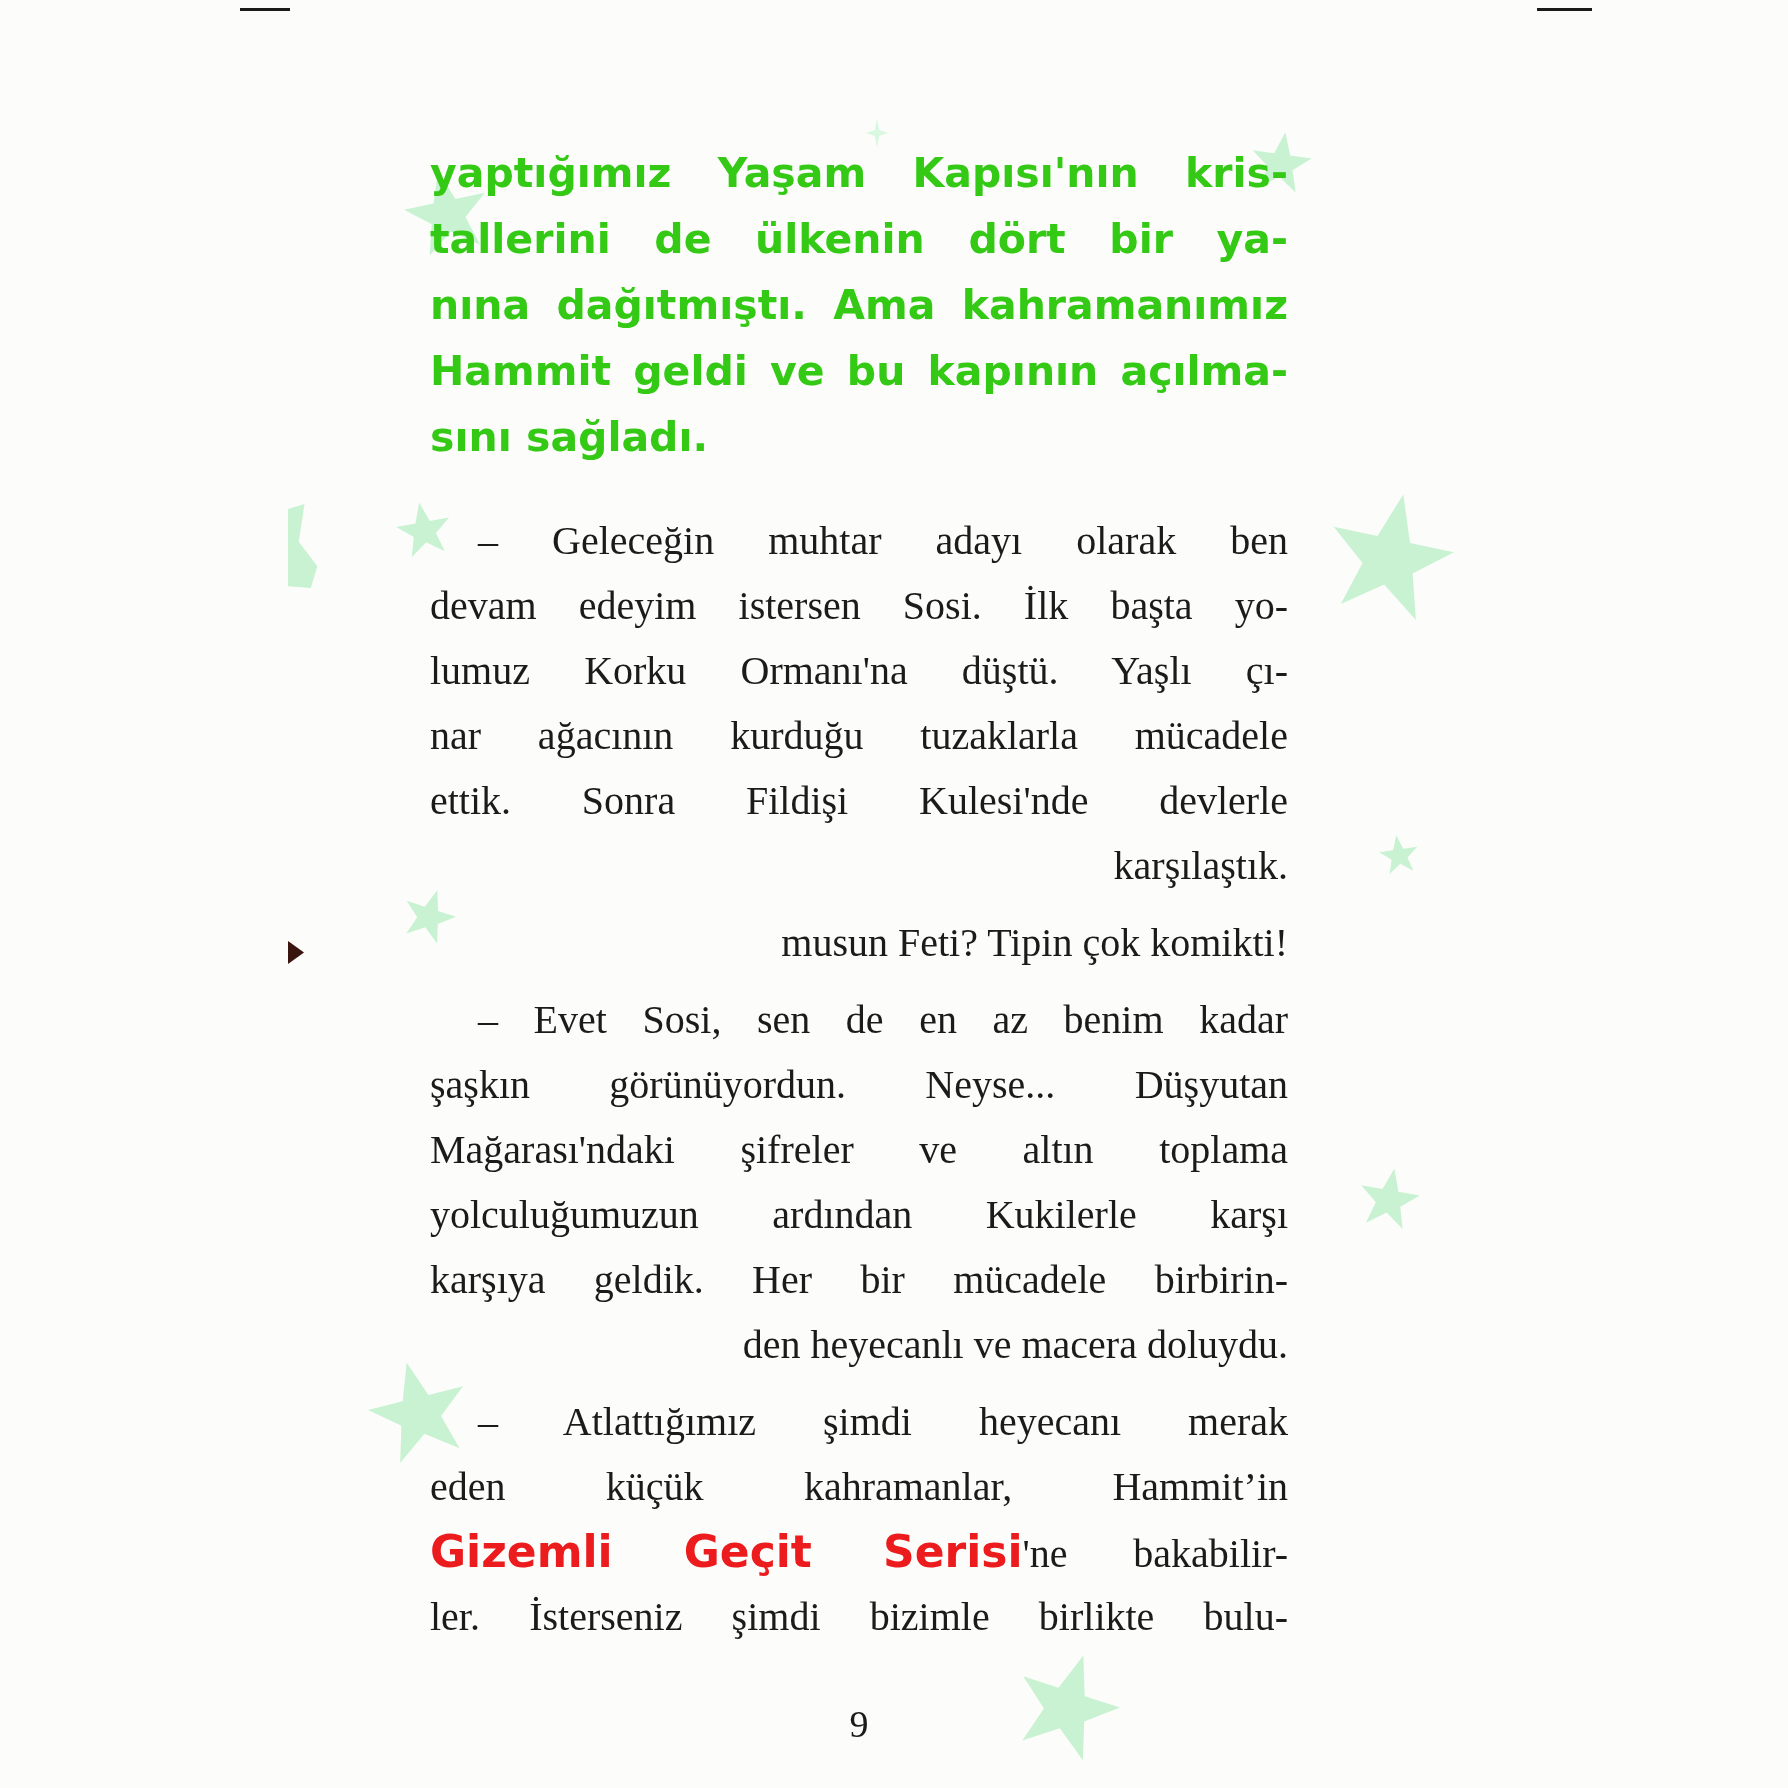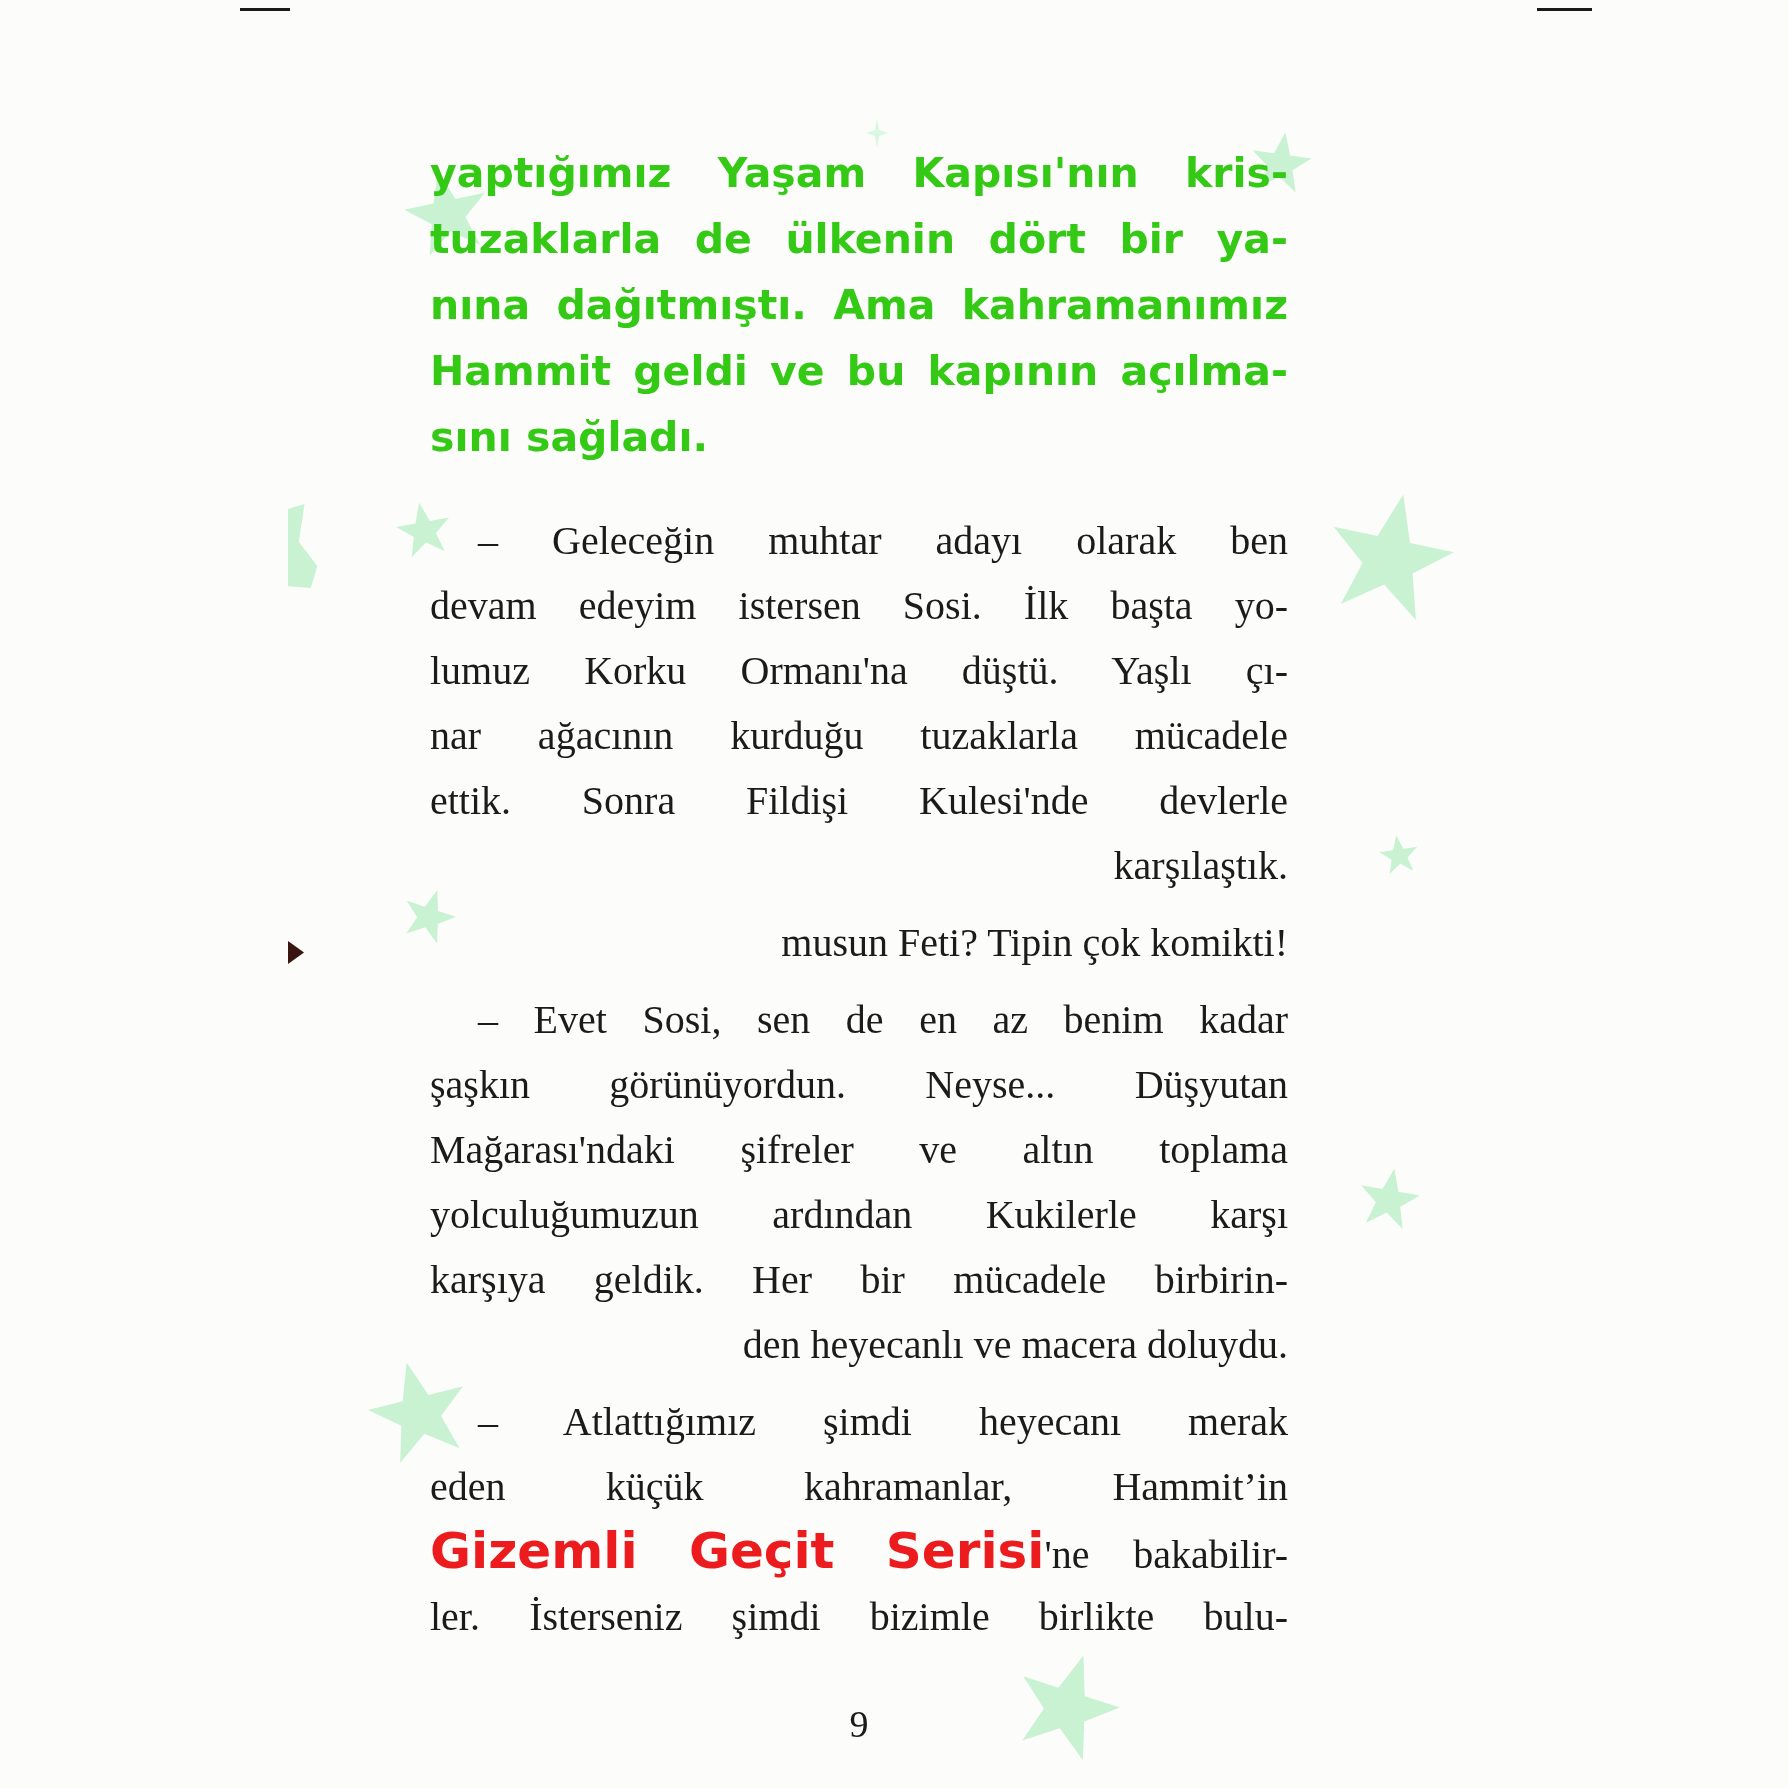--- a/index.html
+++ b/index.html
@@ -63,21 +63,21 @@
   #bodytext { top:508px; color:#1b1b1b; font-size:40px; }
   #bodytext .para { margin:0 0 12px 0; }
   #bodytext .line { height:65px; line-height:65px;text-align:right; }
   .j  { text-align:justify; text-align-last:justify; }
   .l  { text-align:left; }
   .indent { padding-left:48px; }
 
   .series {
     font-family:"DejaVu Sans", sans-serif;
     font-weight:bold;
-    font-size:50px;
+    font-size:44px;
     color:#ec1c1e;
     margin-top:43px;
   }
 
   #page-number {
     position:absolute; left:430px; top:1702px; width:858px;
     text-align:center;
     font-size:38px; color:#1b1b1b;
     z-index:1;
   }
@@ -98,21 +98,21 @@
   <div class="star5" id="star-right-big"></div>
   <div class="star5" id="star-right-tiny"></div>
   <div class="star5" id="star-left-mid"></div>
   <div class="tri" id="triangle-marker"></div>
   <div class="star5" id="star-left-low"></div>
   <div class="star5" id="star-right-mid"></div>
   <div class="star5" id="star-bottom"></div>
 
   <div class="textcol" id="heading">
     <div class="line j">yaptığımız Yaşam Kapısı'nın kris-</div>
-    <div class="line j">tuzaklarla de ülkenin dört bir ya-</div>
+    <div class="line j">tallerini de ülkenin dört bir ya-</div>
     <div class="line j">nına dağıtmıştı. Ama kahramanımız</div>
     <div class="line j">Hammit geldi ve bu kapının açılma-</div>
     <div class="line l">sını sağladı.</div>
   </div>
 
   <div class="textcol" id="bodytext">
 
     <div class="para">
       <div class="line j indent">– Geleceğin muhtar adayı olarak ben</div>
       <div class="line j">devam edeyim istersen Sosi. İlk başta yo-</div>

